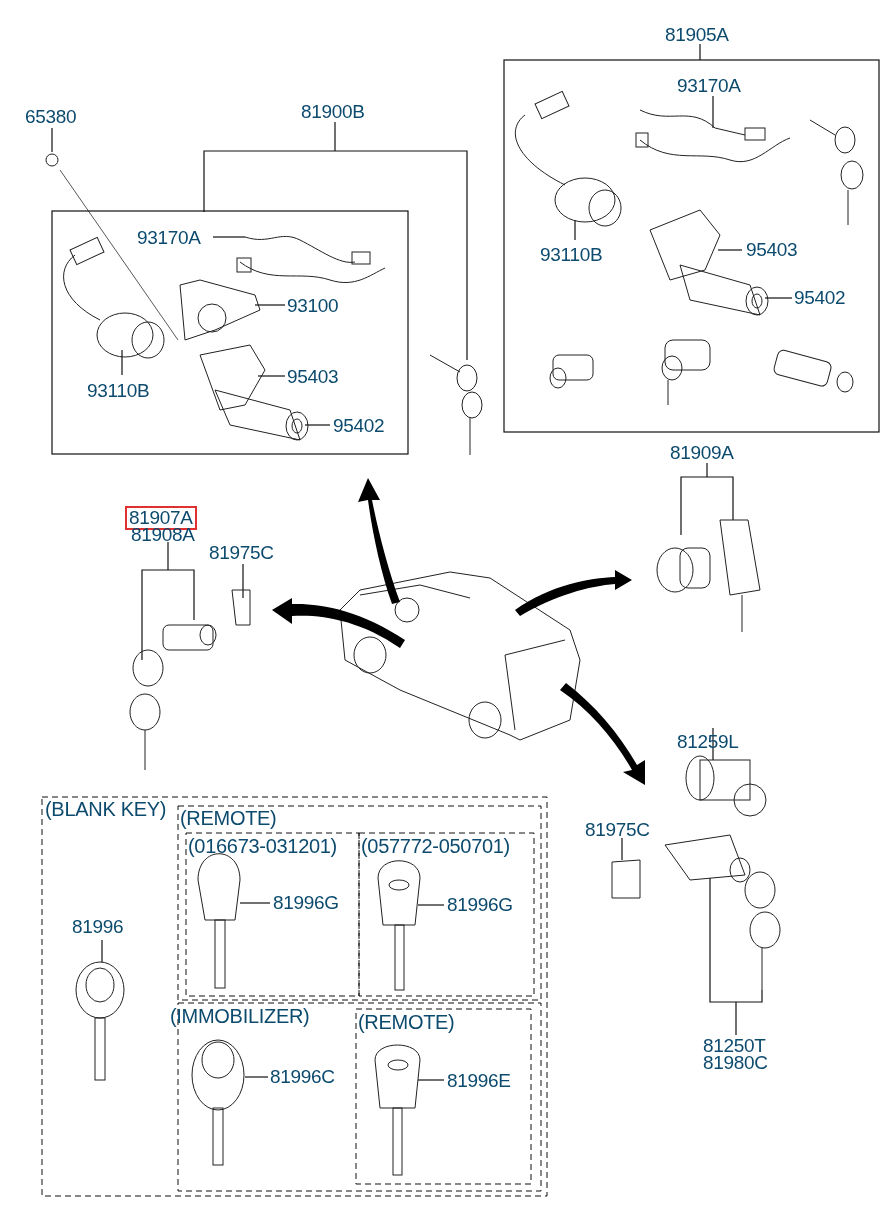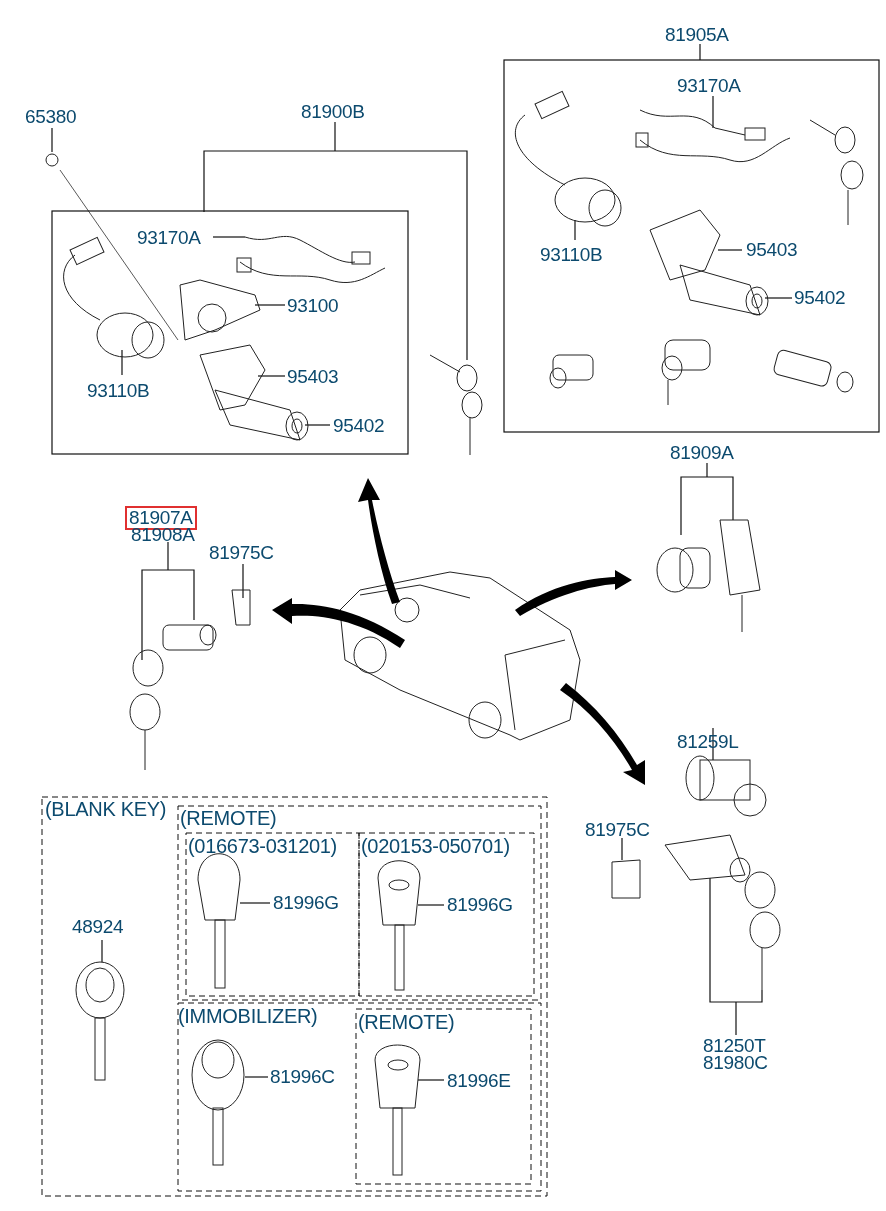--- a/index.html
+++ b/index.html
@@ -201,23 +201,23 @@
 <div class="lbl" style="left:131px;top:525px">81908A</div>
 <div class="lbl" style="left:209px;top:543px">81975C</div>
 
 <div class="lbl" style="left:670px;top:443px">81909A</div>
 <div class="lbl" style="left:677px;top:732px">81259L</div>
 <div class="lbl" style="left:585px;top:820px">81975C</div>
 <div class="lbl" style="left:703px;top:1036px">81250T</div>
 <div class="lbl" style="left:703px;top:1053px">81980C</div>
 
 <div class="lbl sm" style="left:45px;top:799px">(BLANK KEY)</div>
-<div class="lbl" style="left:72px;top:917px">48924</div>
+<div class="lbl" style="left:72px;top:917px">81996</div>
 <div class="lbl sm" style="left:180px;top:808px">(REMOTE)</div>
 <div class="lbl sm" style="left:188px;top:836px">(016673-031201)</div>
 <div class="lbl" style="left:273px;top:893px">81996G</div>
-<div class="lbl sm" style="left:361px;top:836px">(020153-050701)</div>
+<div class="lbl sm" style="left:361px;top:836px">(057772-050701)</div>
 <div class="lbl" style="left:447px;top:895px">81996G</div>
-<div class="lbl sm" style="left:178px;top:1006px">(IMMOBILIZER)</div>
+<div class="lbl sm" style="left:170px;top:1006px">(IMMOBILIZER)</div>
 <div class="lbl" style="left:270px;top:1067px">81996C</div>
 <div class="lbl sm" style="left:358px;top:1012px">(REMOTE)</div>
 <div class="lbl" style="left:447px;top:1071px">81996E</div>
 </div>
 
 </body></html>

